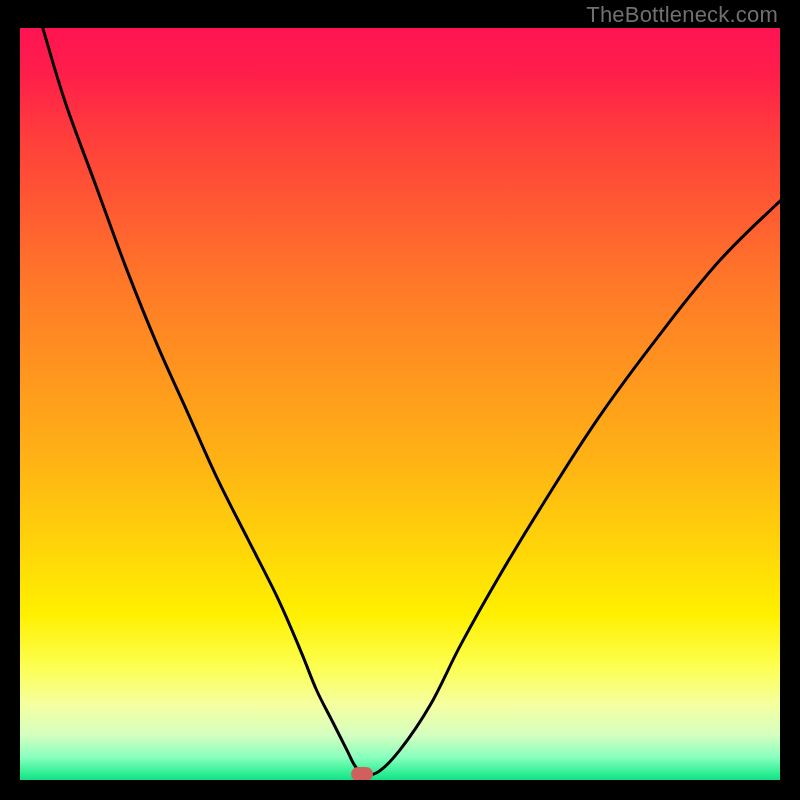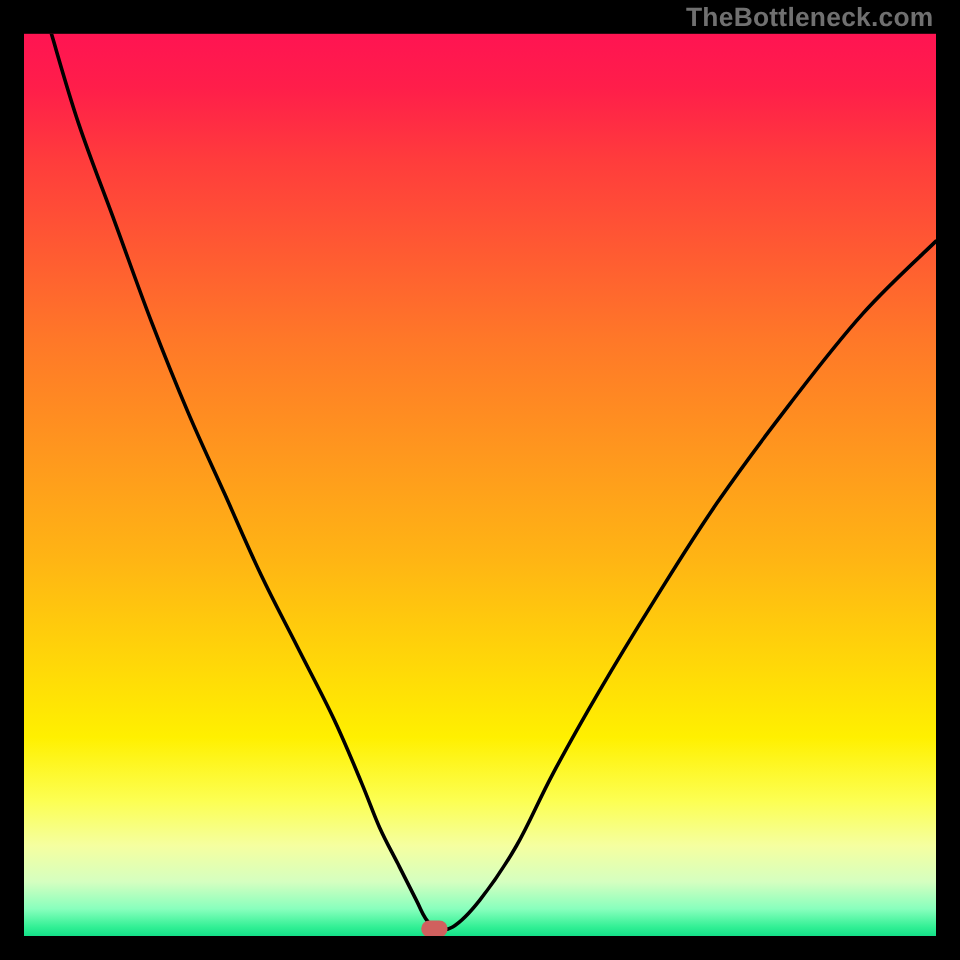--- a/index.html
+++ b/index.html
@@ -17,21 +17,21 @@
     height: 800px;
     background: #000;
     position: relative;
   }
   .attribution {
     position: absolute;
     top: 2px;
     right: 22px;
     color: #707070;
     font-size: 22px;
-    font-weight: 700;
+    font-weight: 400;
     letter-spacing: 0.2px;
     text-align: right;
   }
   .plot-area {
     position: absolute;
     top: 28px;
     left: 20px;
     width: 760px;
     height: 752px;
     overflow: hidden;

